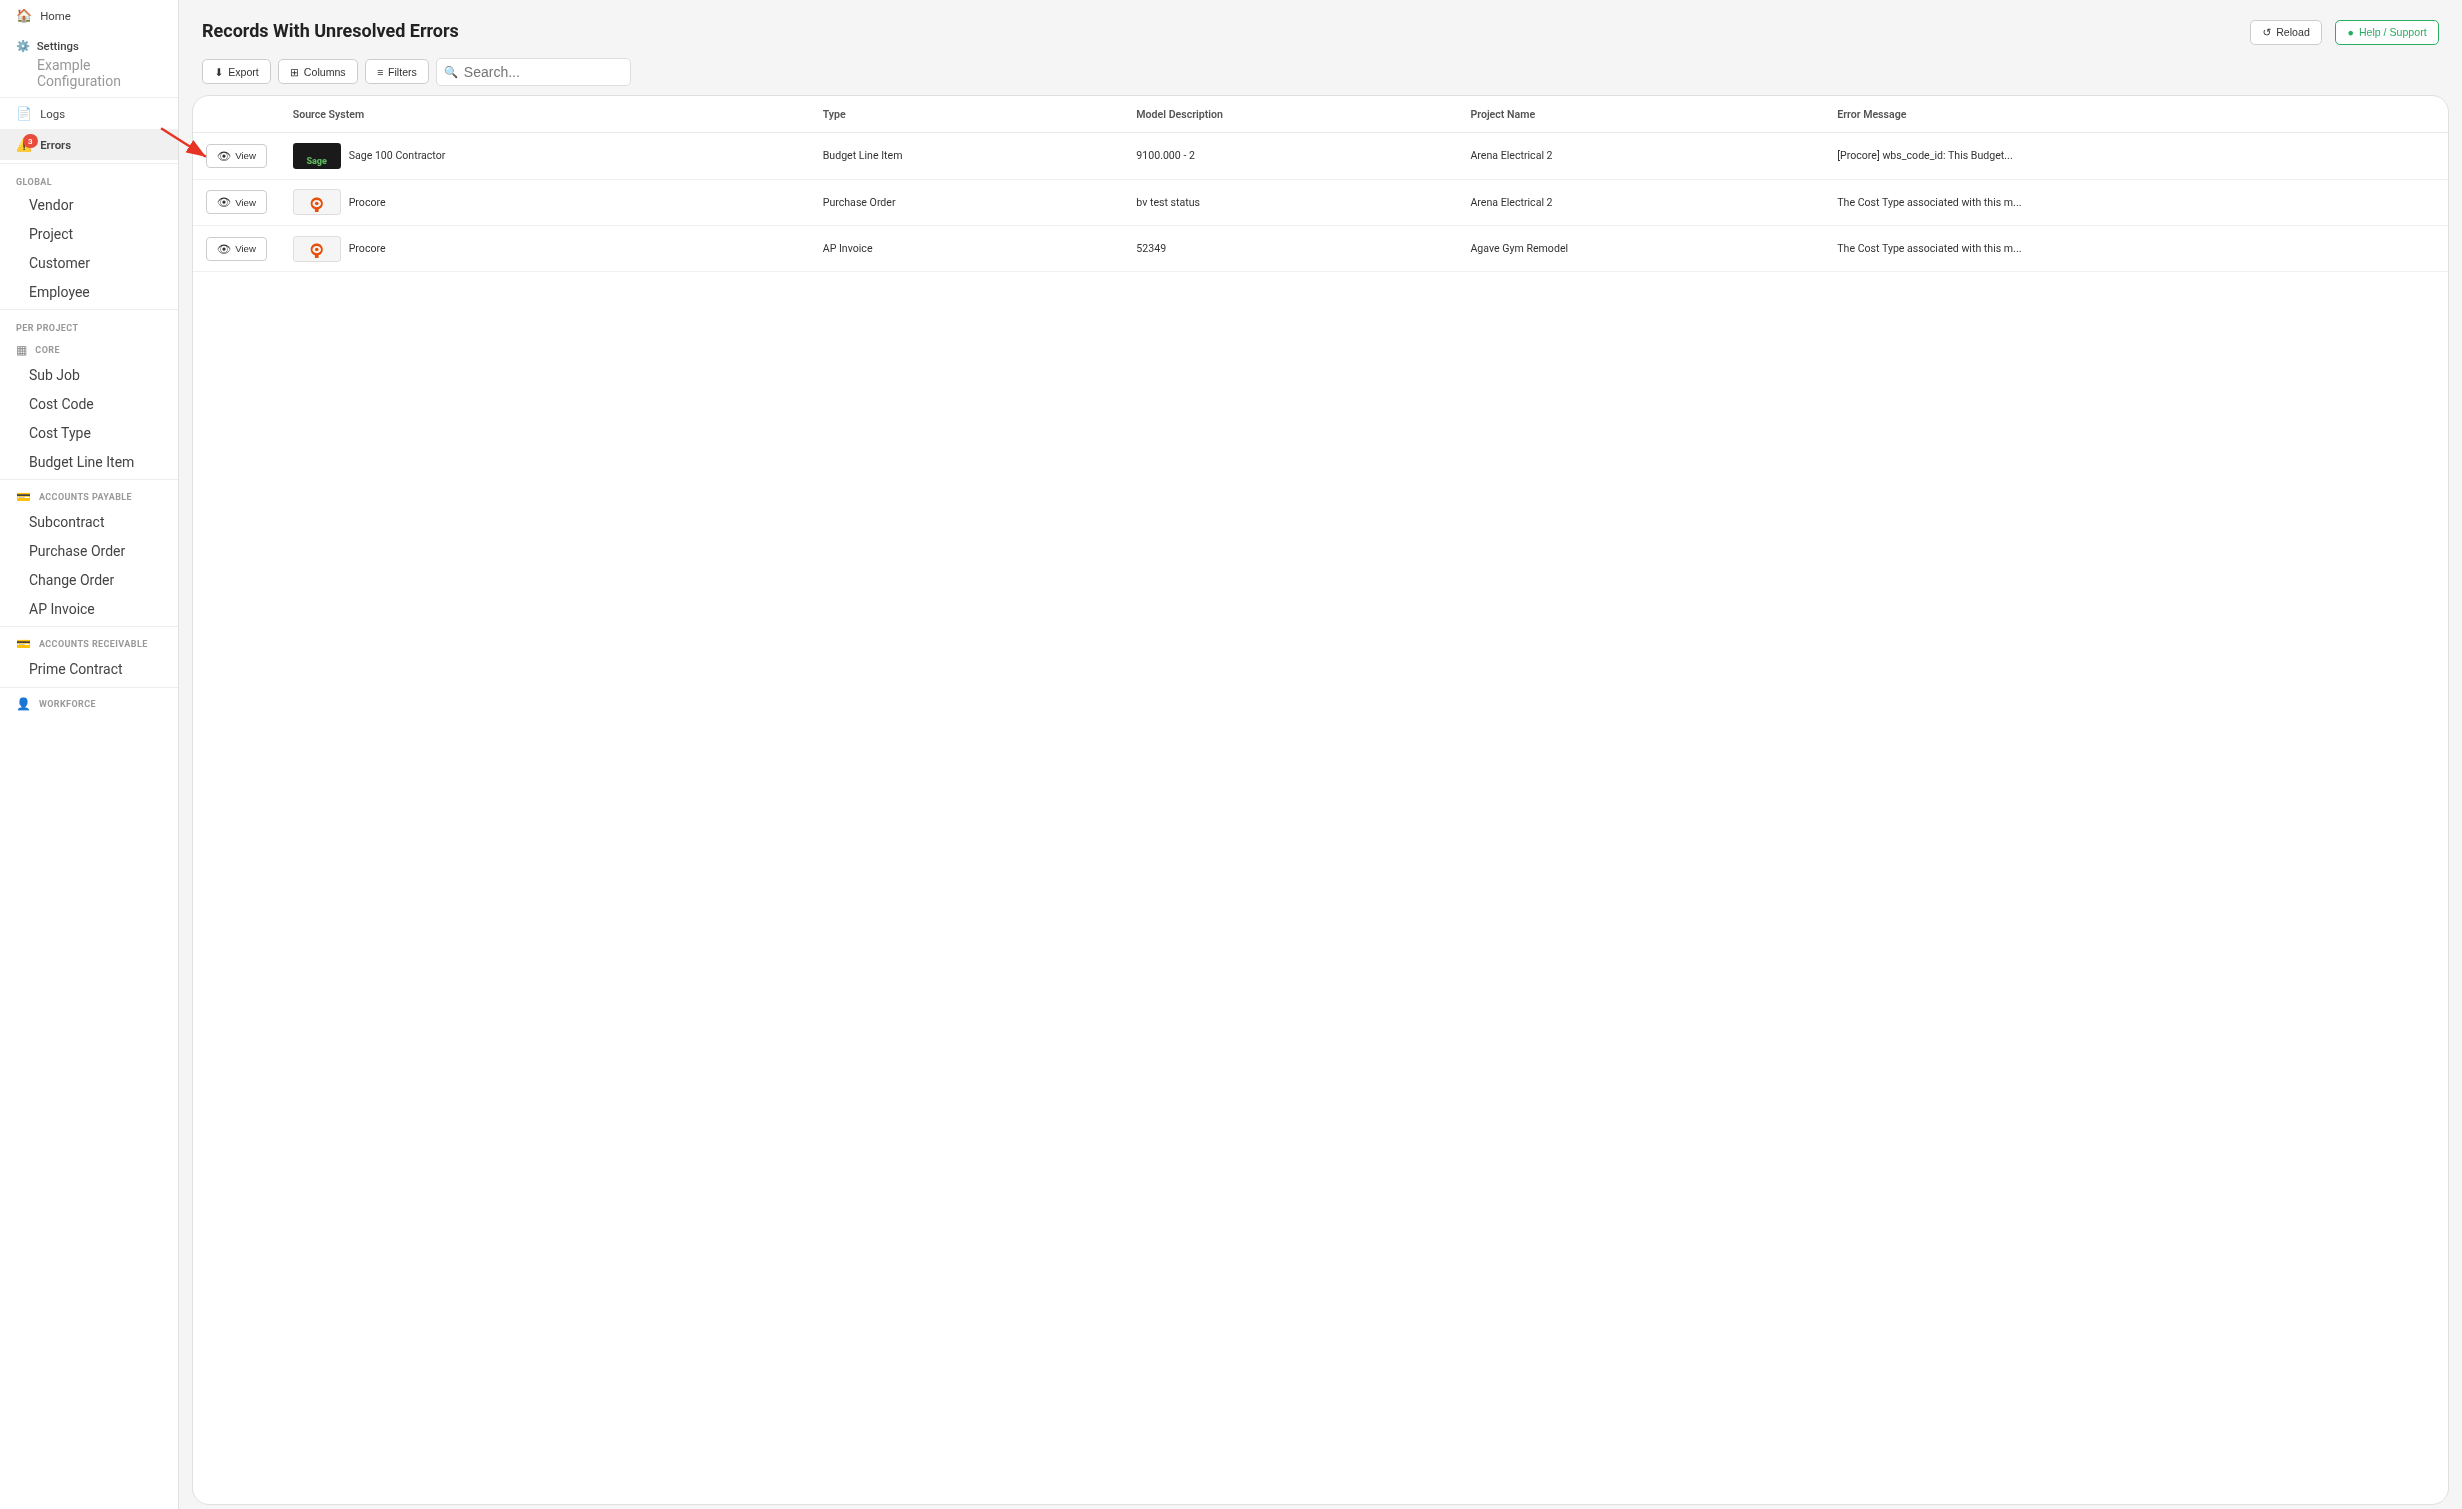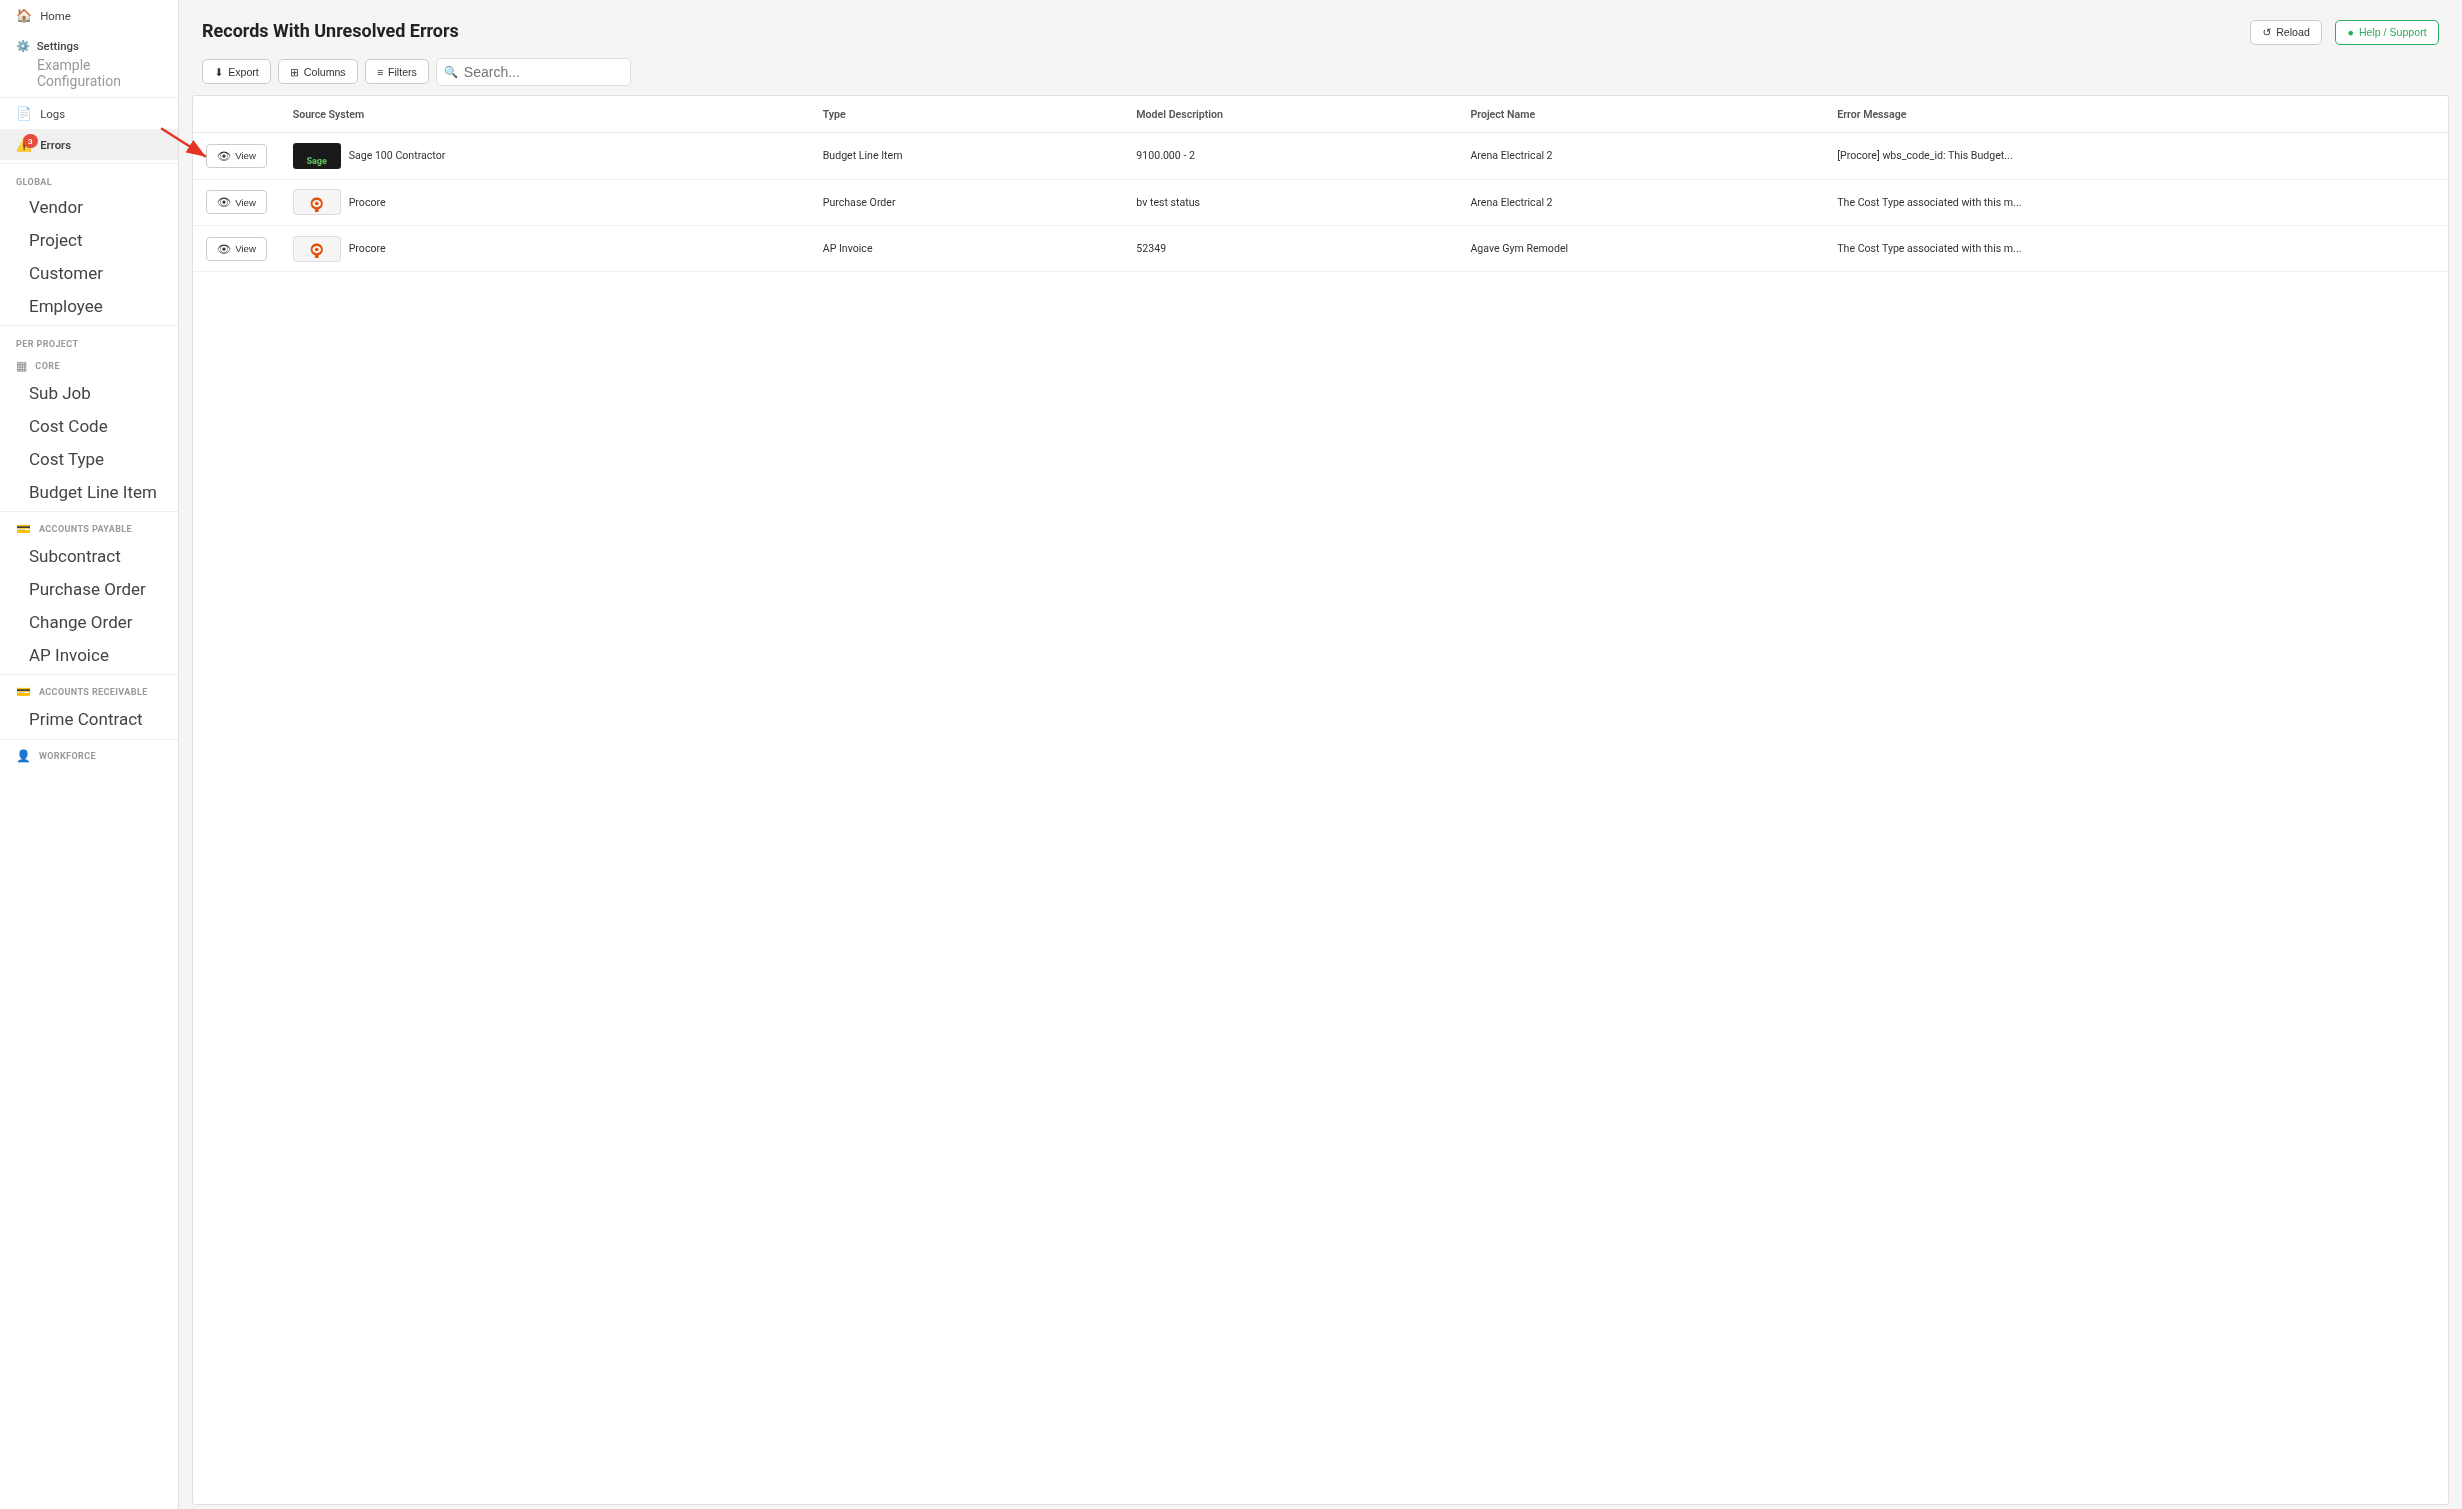--- a/index.html
+++ b/index.html
@@ -40,21 +40,21 @@
       justify-content: center;
       position: absolute;
       left: 23px;
       top: 4.9px;
       padding: 0 3.2px;
     }
     .sidebar-sub-item {
       padding: 6.5px 16px 6.5px 29px;
       cursor: pointer;
       color: #444;
-      font-size: 17px;
+      font-size: 14px;
     }
     .sidebar-section-label {
       padding: 9.7px 16px 3.2px;
       font-size: 9px;
       font-weight: 700;
       color: #999;
       letter-spacing: 0.4px;
       text-transform: uppercase;
     }
     .sidebar-divider { border-top: 0.8px solid #eee; margin: 3.2px 0; }
@@ -154,21 +154,21 @@
       color: #555;
       background: transparent;
       width: 100%;
     }
 
     
     .table-container {
       flex: 1;
       background: #fff;
       margin: 0 13px 4px;
-      border-radius: 3px;
+      border-radius: 17px;
       border: 0.8px solid #e0e0e0;
       overflow: hidden;
       display: flex;
       flex-direction: column;
     }
     table {
       width: 100%;
       border-collapse: collapse;
       font-size: 10.6px;
     }

